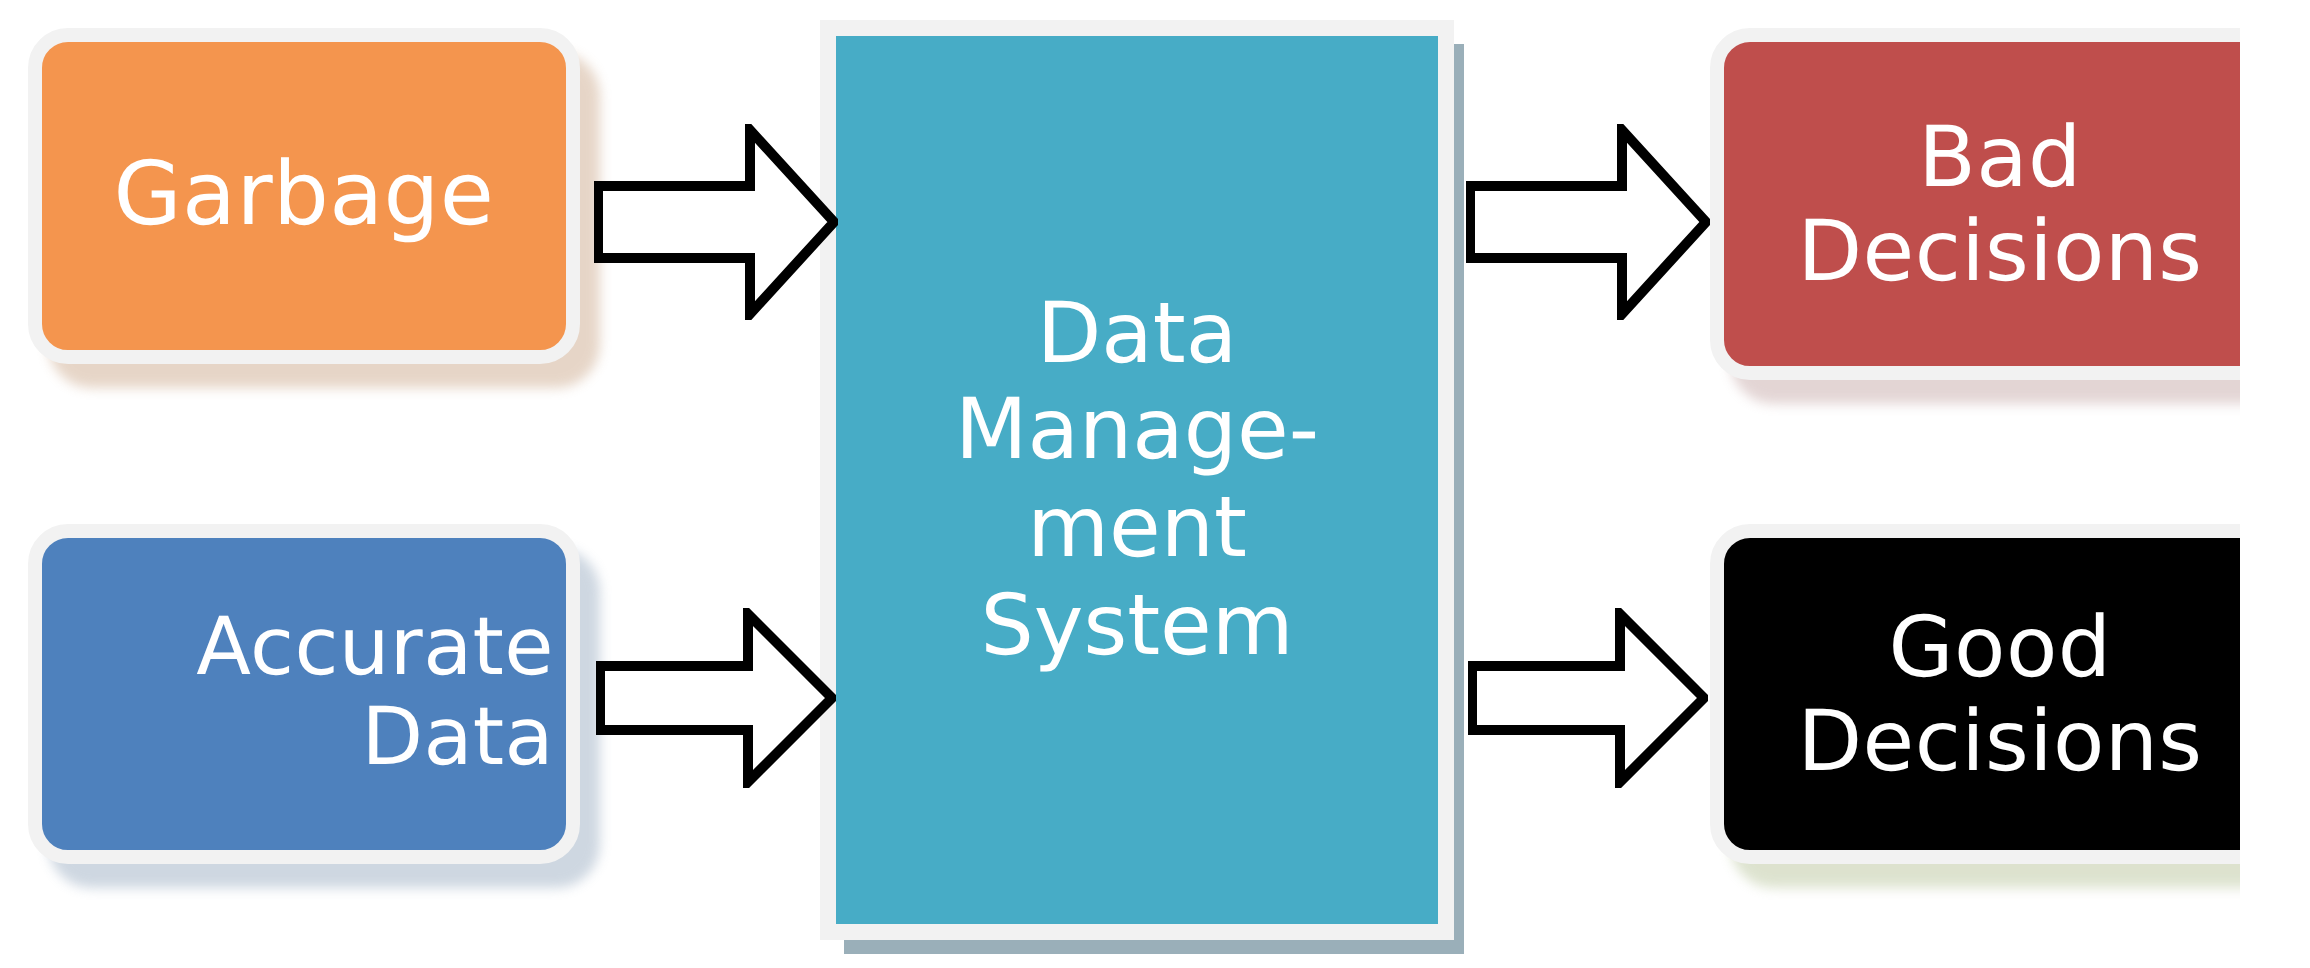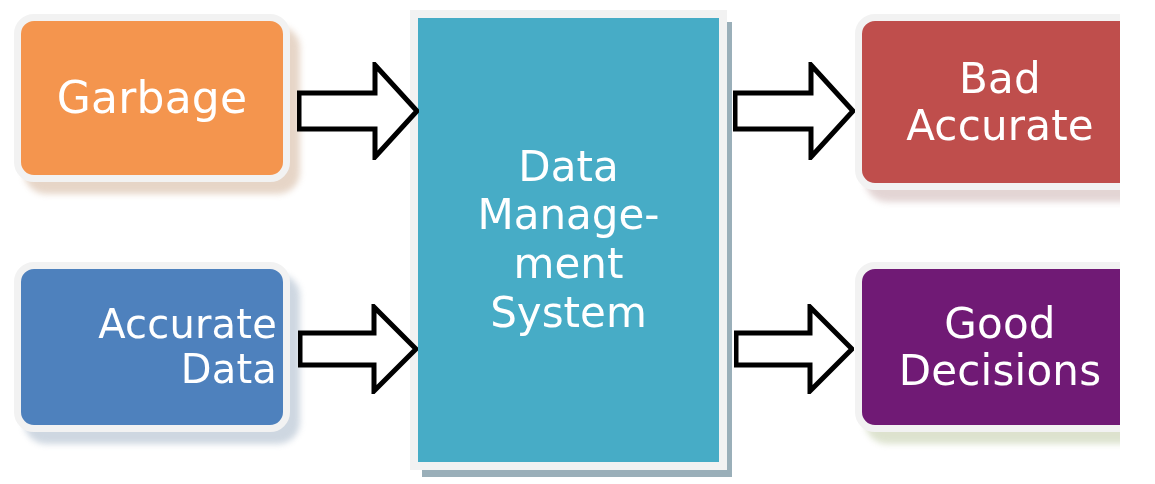--- a/index.html
+++ b/index.html
@@ -112,24 +112,24 @@
 
   <div class="center-node" style="left:410px; top:10px; width:317px; height:460px; font-size:42px;">
     <span class="label">Data
 Manage-
 ment
 System</span>
   </div>
 
   <div class="node" style="left:855px; top:14px; width:290px; height:176px; background:#bf4e4c; font-size:42px;">
     <span class="label">Bad
-Accurate</span>
+Decisions</span>
   </div>
 
-  <div class="node" style="left:855px; top:262px; width:290px; height:170px; background:#701a75; font-size:42px;">
+  <div class="node" style="left:855px; top:262px; width:290px; height:170px; background:#000000; font-size:42px;">
     <span class="label">Good
 Decisions</span>
   </div>
 
   <div class="arrow" style="left:297px; top:62px; width:122px; height:98px;">
     <svg width="122" height="98" viewBox="0 0 122 98">
       <polygon points="2,31 78,31 78,3 120,49 78,95 78,67 2,67" fill="#ffffff" stroke="#000000" stroke-width="5" stroke-linejoin="miter"></polygon>
     </svg>
   </div>
 

